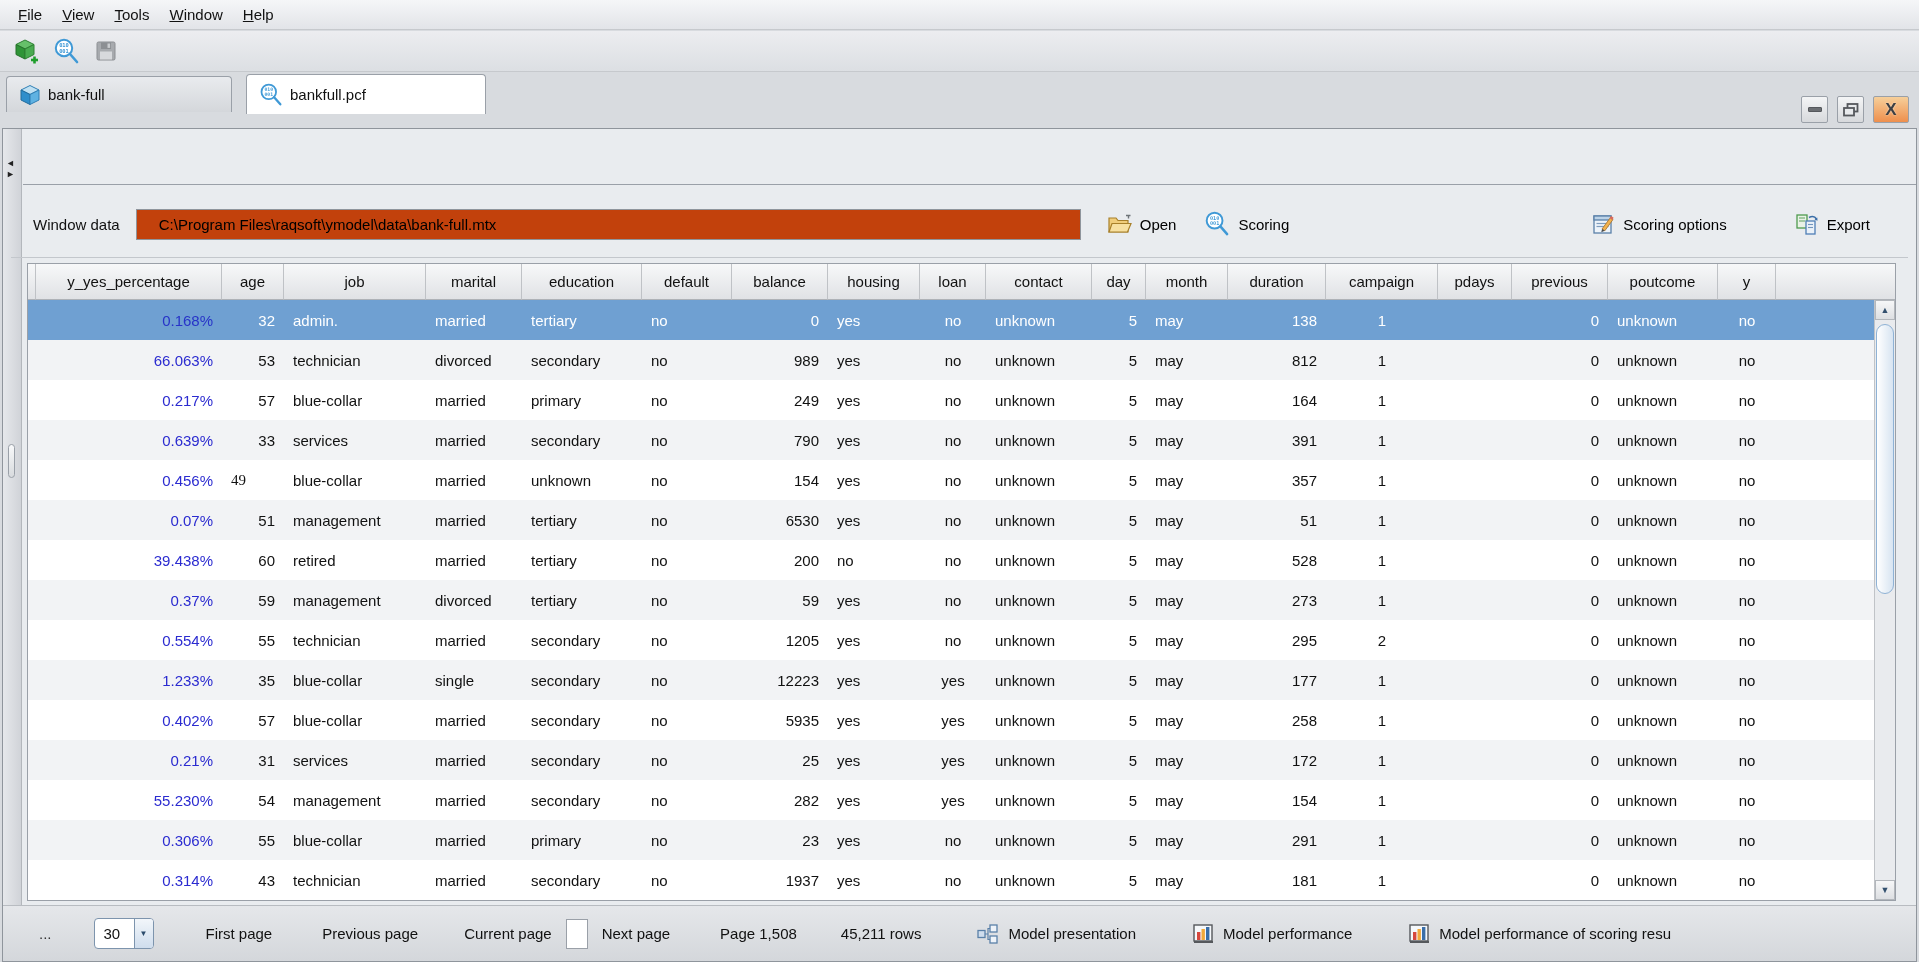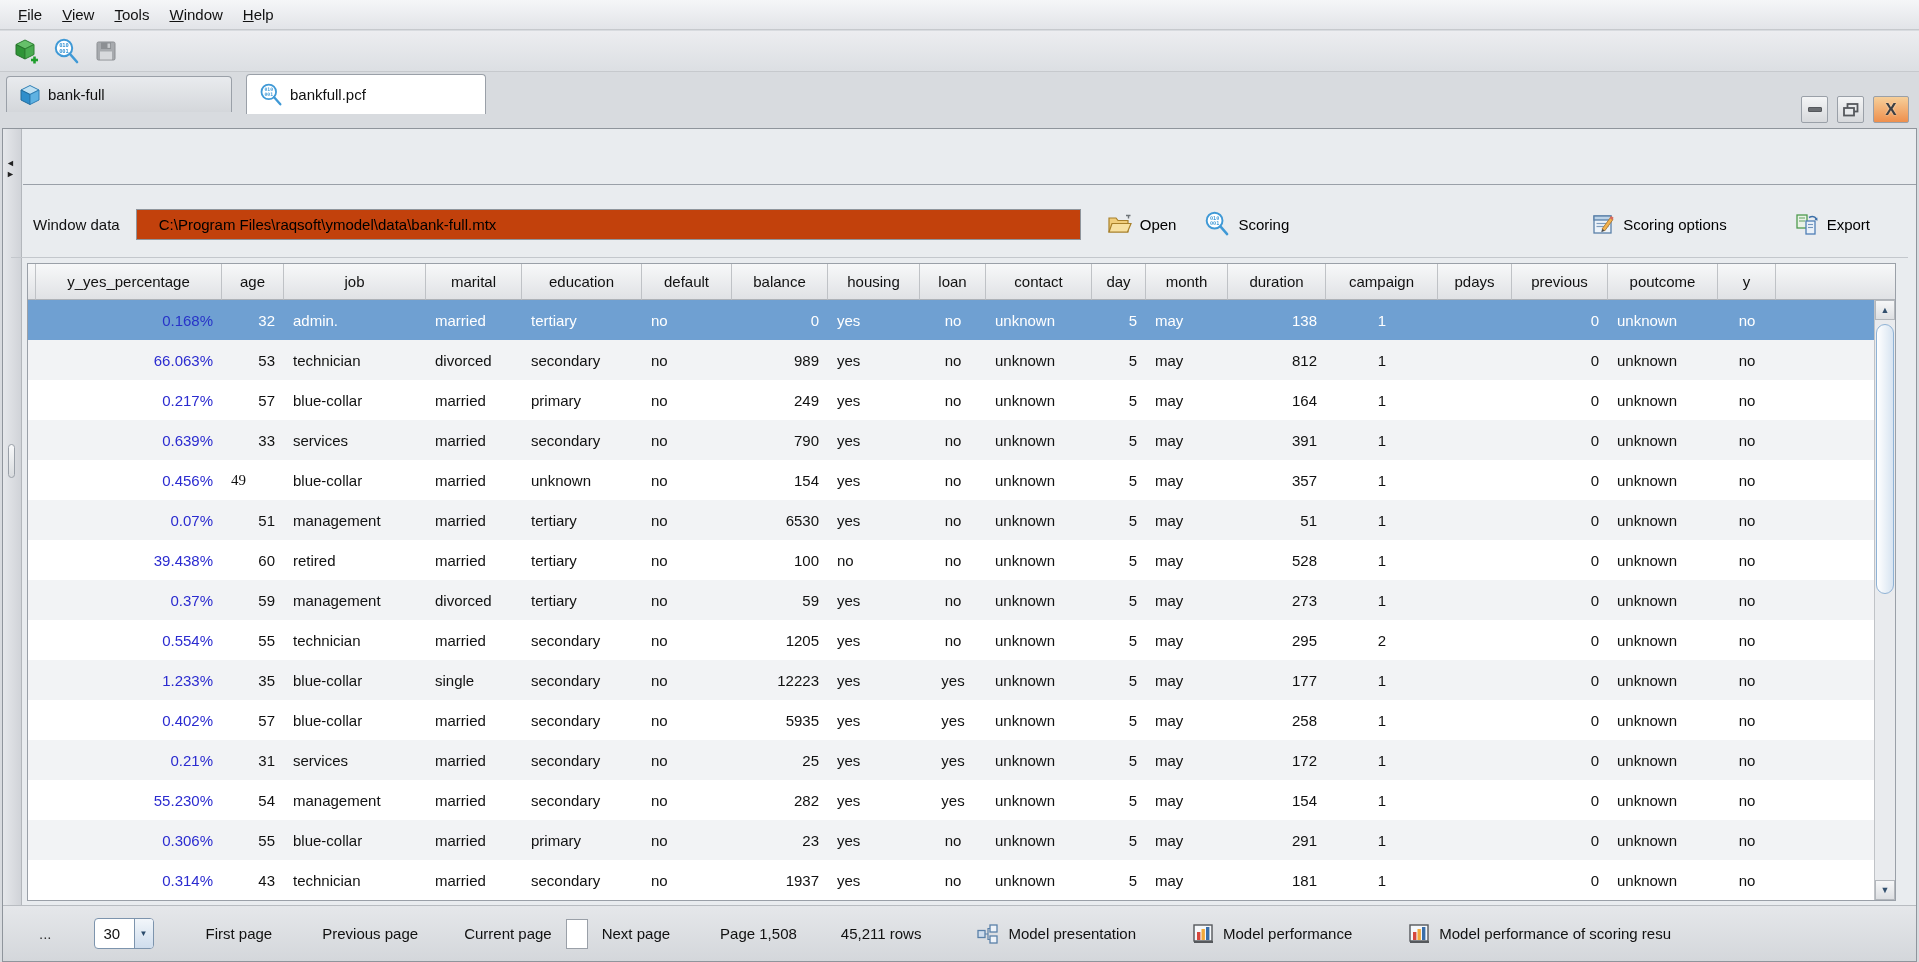--- a/index.html
+++ b/index.html
@@ -410,21 +410,21 @@
           <div class="td" style="width: 58px; text-align: center;">no</div>
         </div>
         <div class="tr">
           <div class="td" style="width: 8px; padding: 0px;"></div>
           <div class="td pct" style="width: 186px; text-align: right;">39.438%</div>
           <div class="td" style="width: 62px; text-align: right;">60</div>
           <div class="td" style="width: 142px; text-align: left;">retired</div>
           <div class="td" style="width: 96px; text-align: left;">married</div>
           <div class="td" style="width: 120px; text-align: left;">tertiary</div>
           <div class="td" style="width: 90px; text-align: left;">no</div>
-          <div class="td" style="width: 96px; text-align: right;">100</div>
+          <div class="td" style="width: 96px; text-align: right;">200</div>
           <div class="td" style="width: 92px; text-align: left;">no</div>
           <div class="td" style="width: 66px; text-align: center;">no</div>
           <div class="td" style="width: 106px; text-align: left;">unknown</div>
           <div class="td" style="width: 54px; text-align: right;">5</div>
           <div class="td" style="width: 82px; text-align: left;">may</div>
           <div class="td" style="width: 98px; text-align: right;">528</div>
           <div class="td" style="width: 112px; text-align: center;">1</div>
           <div class="td" style="width: 74px; text-align: right;"></div>
           <div class="td" style="width: 96px; text-align: right;">0</div>
           <div class="td" style="width: 110px; text-align: left;">unknown</div>

